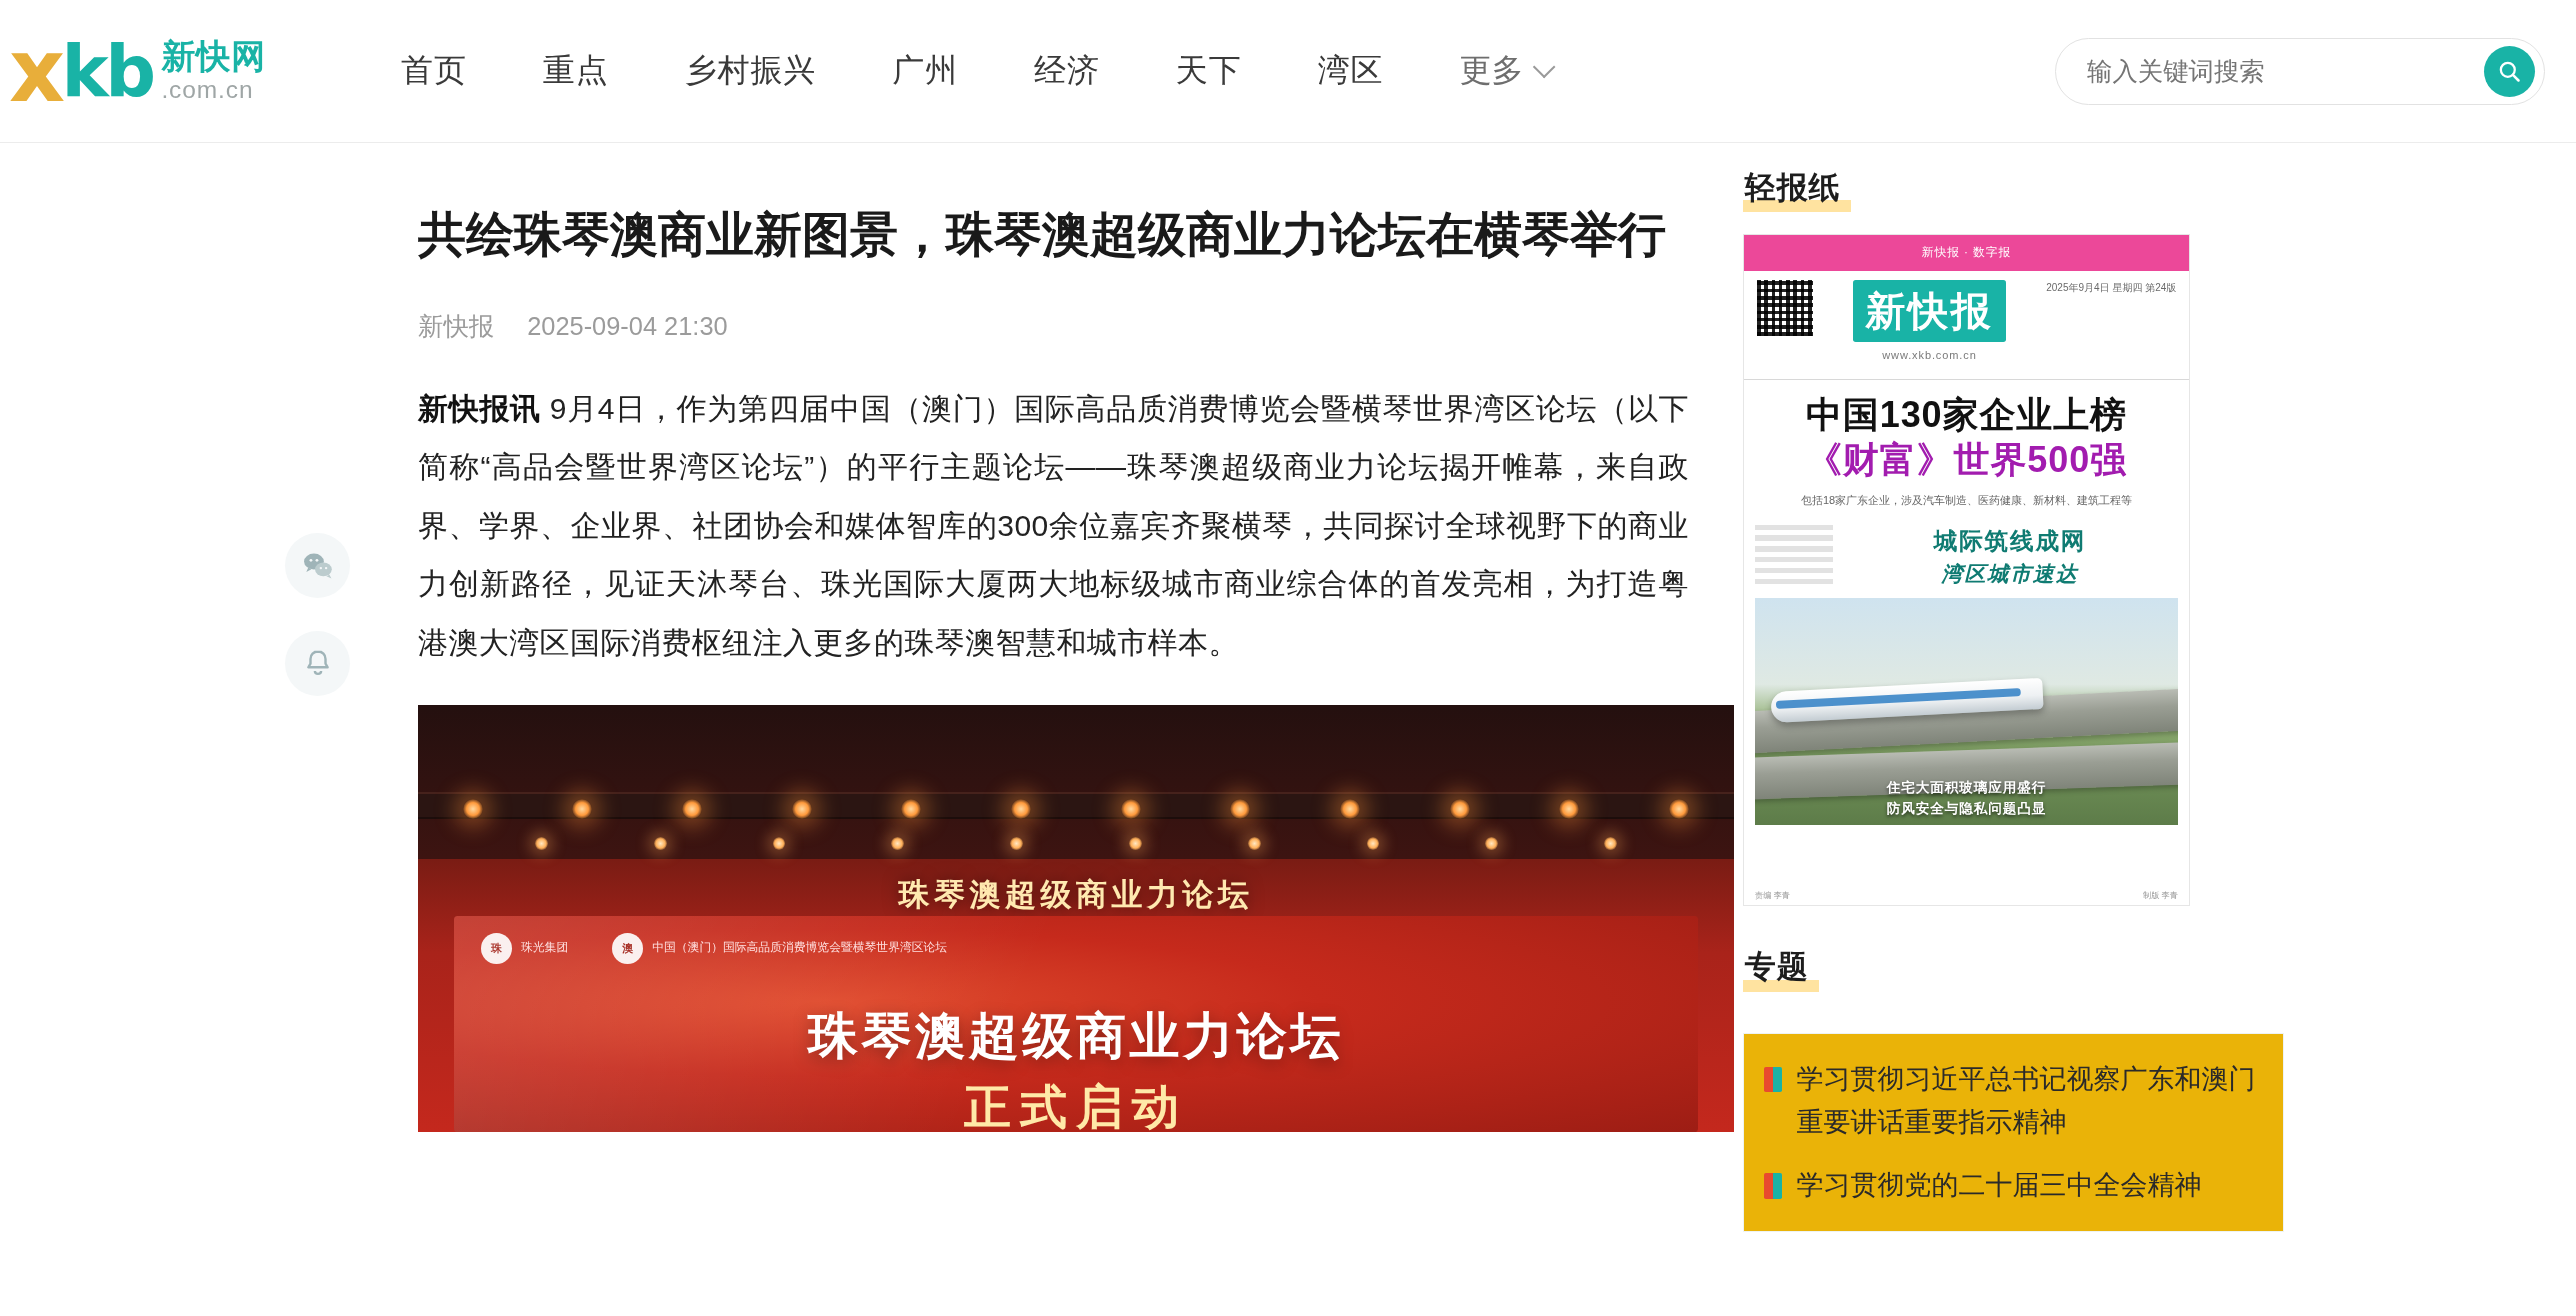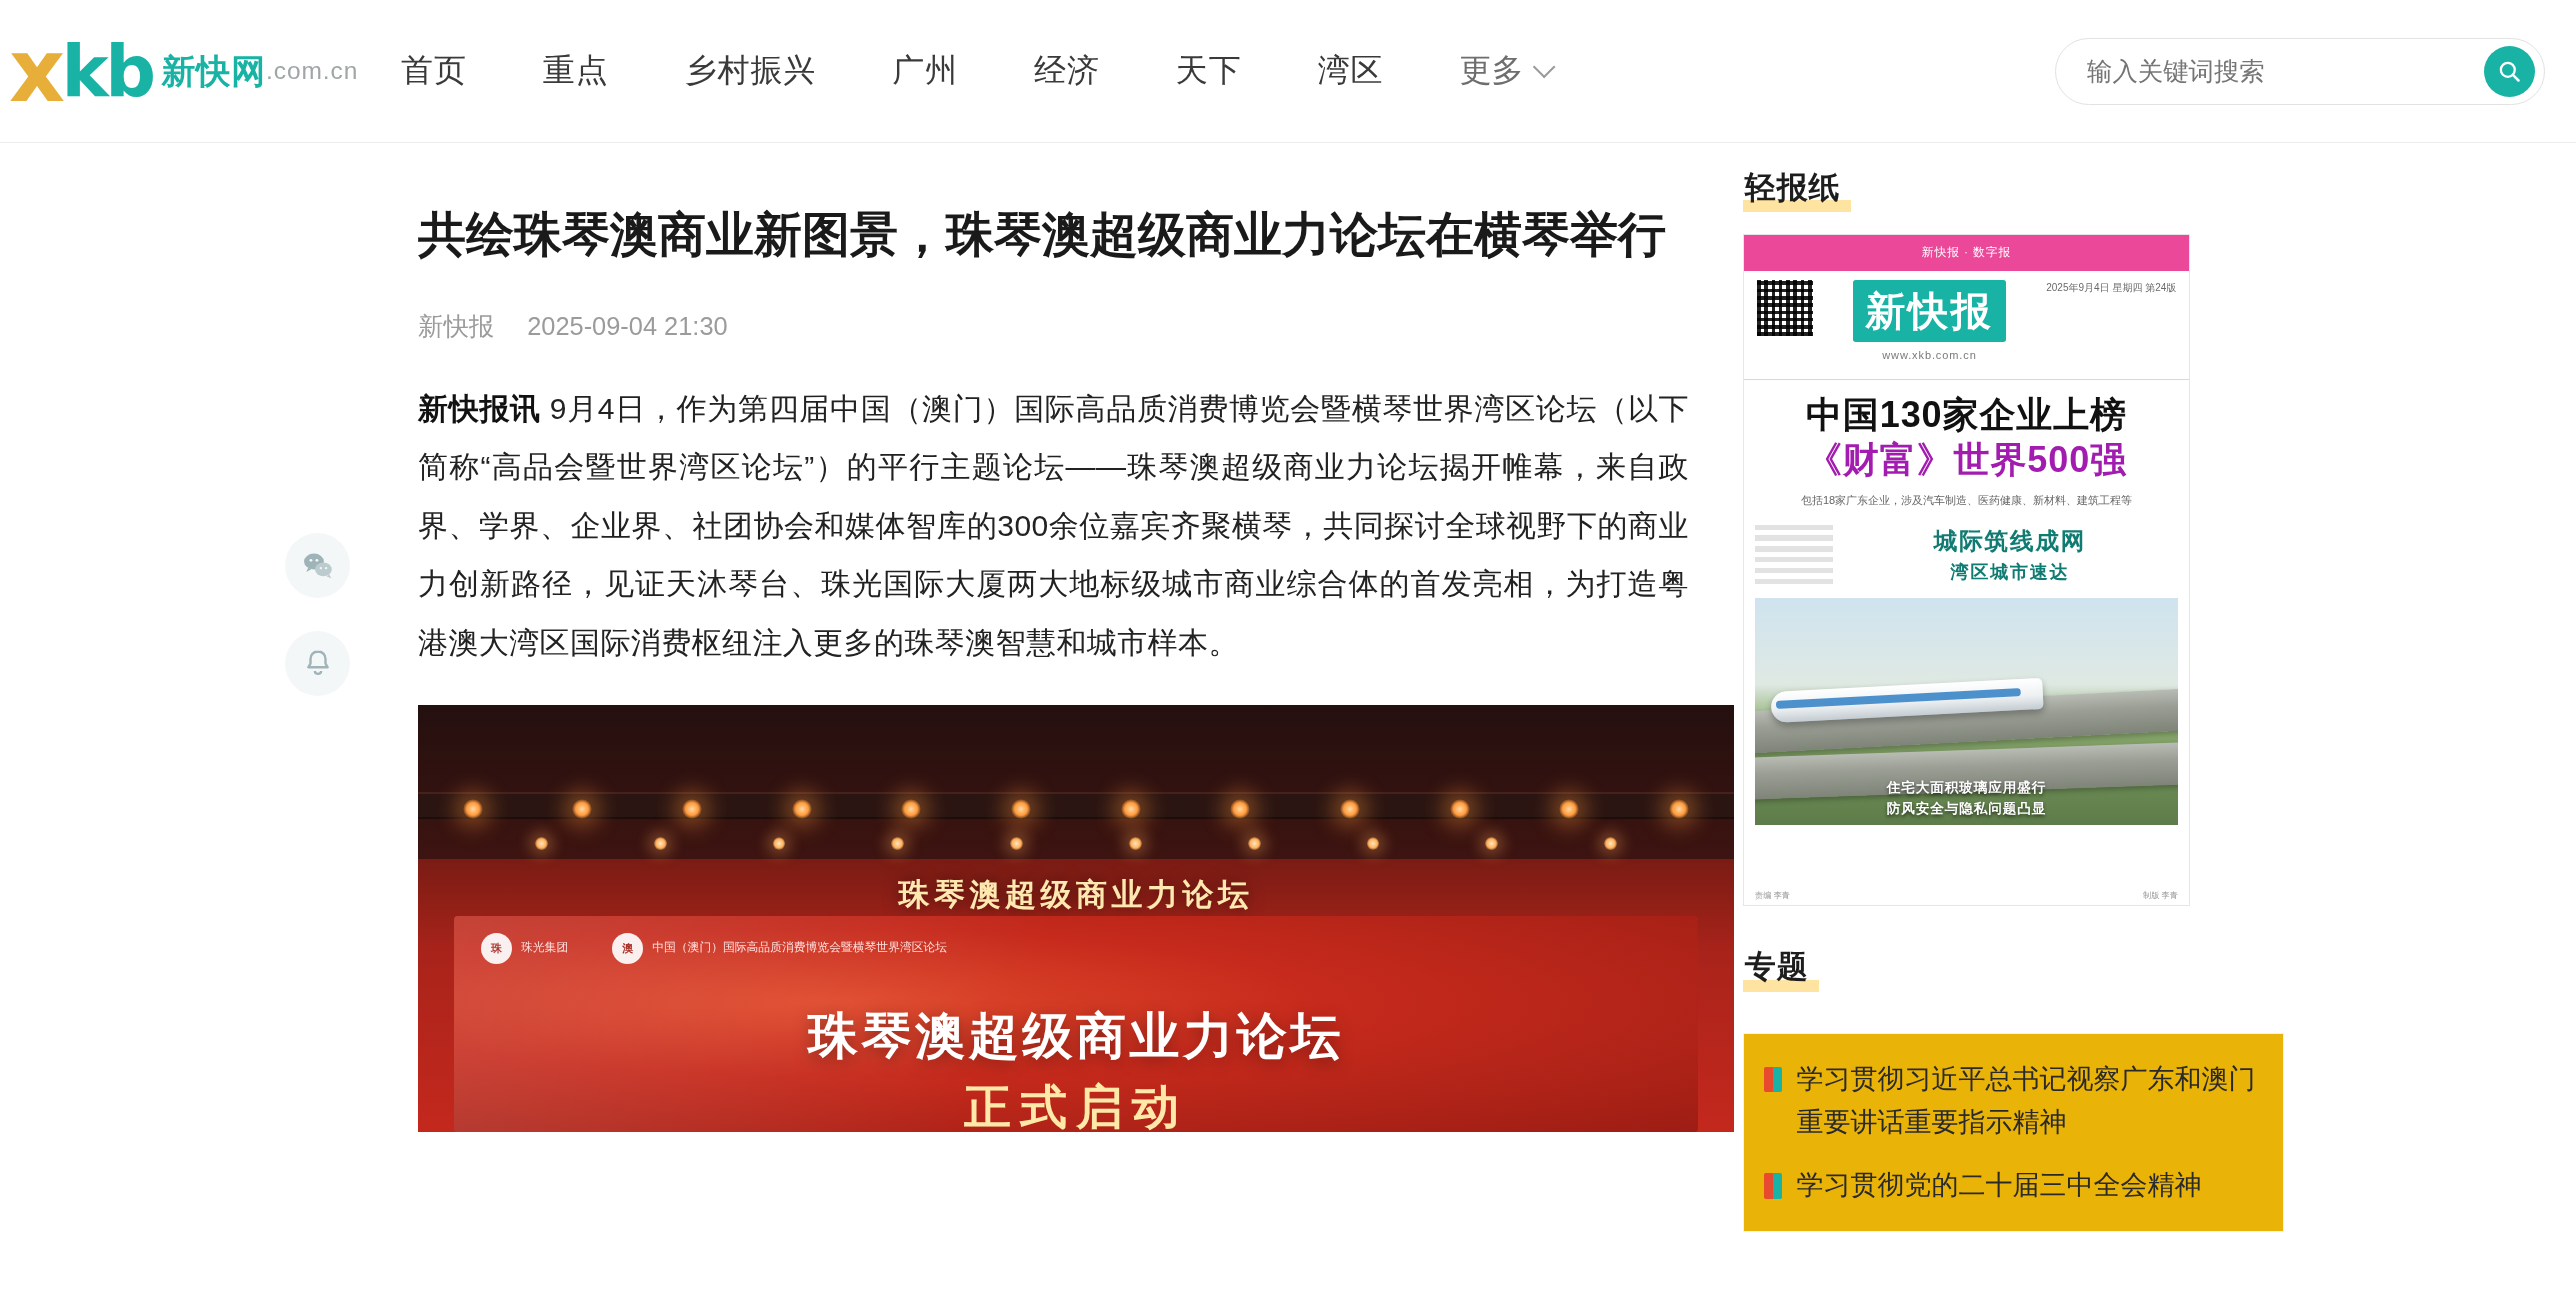--- a/index.html
+++ b/index.html
@@ -41,21 +41,21 @@
     font-size: 71px;
     font-weight: bold;
     color: #19b3a6;
     line-height: 1;
     letter-spacing: -3.6px;
     font-family: "DejaVu Sans", sans-serif;
   }
   .logo-text {
     margin-left: 9px;
     display: flex;
-    flex-direction: row;
+    flex-direction: column;
     justify-content: center;
     line-height: 1;
   }
   .logo-cn {
     font-size: 34px;
     color: #19b3a6;
     font-weight: bold;
     letter-spacing: 0.9px;
   }
   .logo-dom {
@@ -316,21 +316,21 @@
   .np-lead .l2 { font-size: 36px; font-weight: bold; color:#a21caf; letter-spacing:0.9px; line-height:1.15; margin-top:3.6px;}
   .np-lead .l3 { font-size: 11px; color:#666; margin-top: 11px; line-height:1.5;}
   .np-mid {
     margin: 9px 11px 0 11px;
     display:flex; gap: 9px;
   }
   .np-mid-left { flex:0 0 78px; }
   .np-mid-left .blk { height: 5.4px; background:#e2e2e2; margin-bottom:5.4px;}
   .np-headline2 { flex:1 1 auto; text-align:center; }
   .np-headline2 .h1 { font-size: 23.6px; font-weight:bold; color:#0f7b72; letter-spacing:1.8px;}
-  .np-headline2 .h2 { font-size: 18px; font-weight:bold; color:#0f7b72; letter-spacing:1.8px; margin-top:3.6px;}
+  .np-headline2 .h2 { font-size: 21px; font-weight:bold; color:#0f7b72; letter-spacing:1.8px; margin-top:3.6px;font-style:italic;}
   .np-photo {
     margin: 9px 11px 0 11px;
     height: 227px;
     position: relative;
     overflow:hidden;
     background: linear-gradient(180deg,#cfe3ef 0%, #dfe9e3 38%, #8fae72 55%, #6f8f57 75%, #5d7c49 100%);
   }
   .rail {
     position:absolute; left:-10%; right:-10%; height: 42px; top: 102px;
     background: linear-gradient(180deg,#b9bcb4 0%, #9a9e94 40%, #7f8479 100%);

